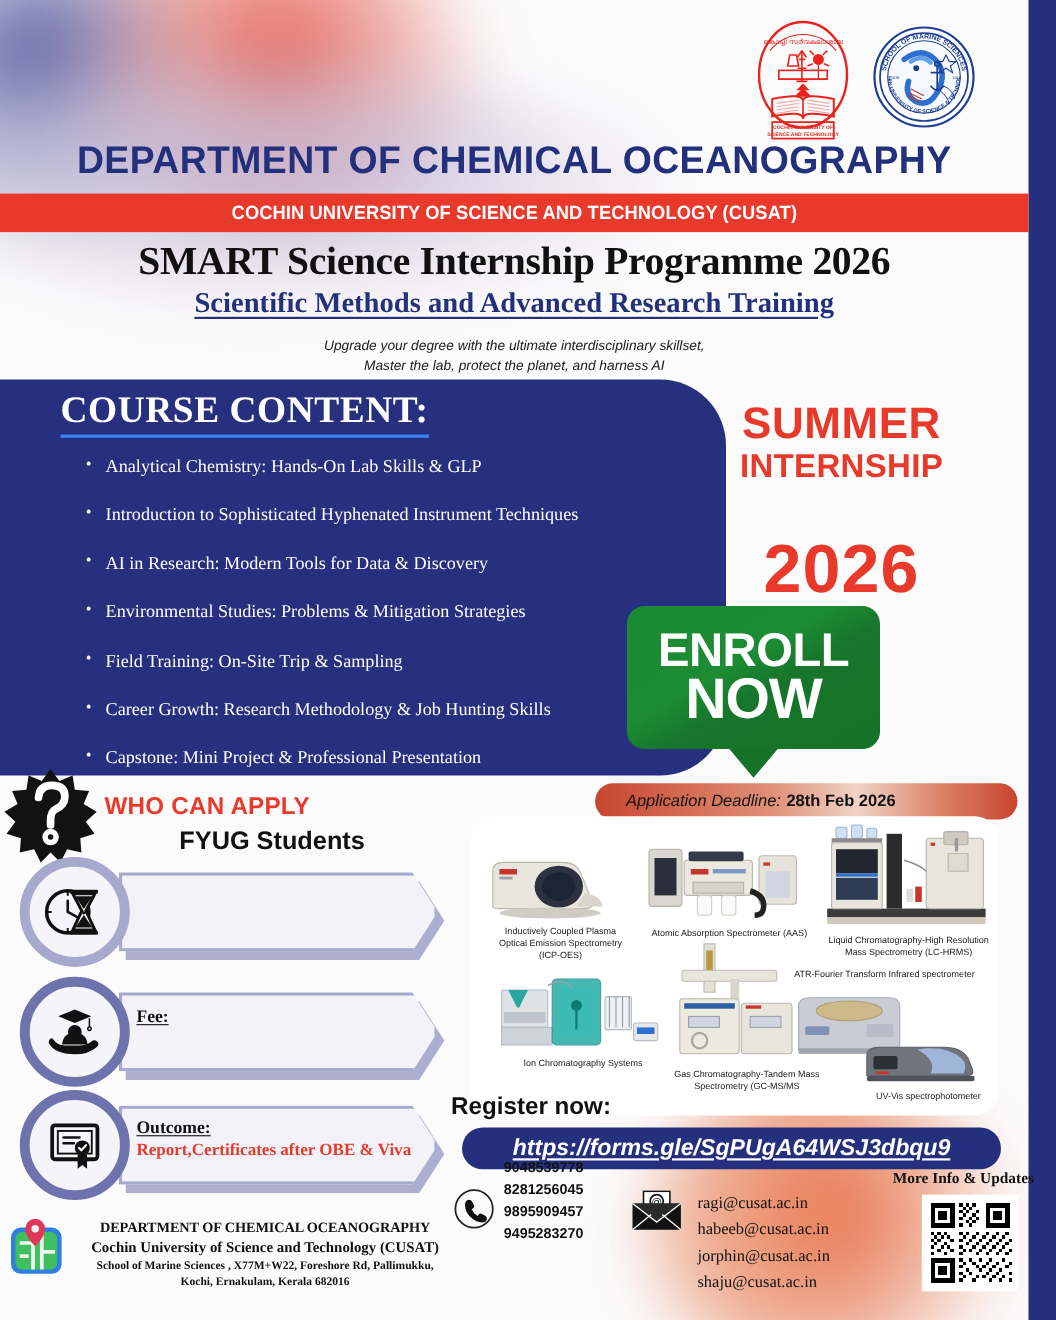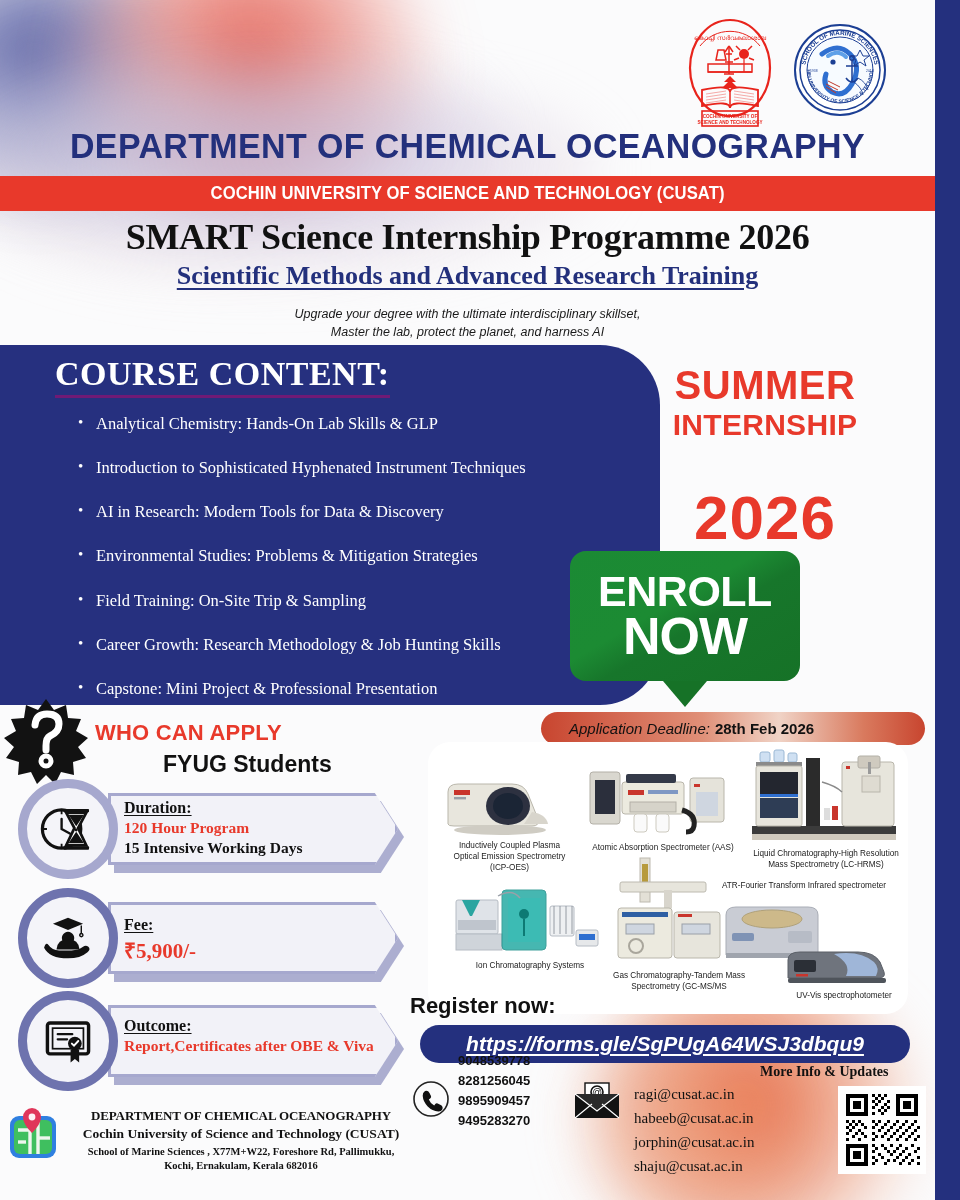--- a/index.html
+++ b/index.html
@@ -65,21 +65,21 @@
   }
 
   
   .course-panel {
     position:absolute; left:-40px; top:345px; width:700px; height:360px;
     background:#26307f; border-radius:0 60px 60px 0;
   }
   .course-heading {
     position:absolute; left:55px; top:355px; font-size:34px; font-weight:bold; color:#fff;
     font-family:"Liberation Serif", serif; letter-spacing:.5px;
-    border-bottom:3px solid #701a75; padding-bottom:2px;
+    border-bottom:3px solid #3b82f6; padding-bottom:2px;
   }
   .course-list { position:absolute; left:78px; top:415px; width:560px; }
   .course-list li {
     list-style:none; color:#fff; font-size:16.5px; line-height:1.1;
     font-family:"Liberation Serif", serif; margin-bottom:26px; position:relative; padding-left:18px;
   }
   .course-list li::before { content:"•"; position:absolute; left:0; top:-1px; font-size:15px; }
 
   
   .si-summer { position:absolute; left:620px; top:363px; width:290px; text-align:center;
@@ -169,21 +169,21 @@
   .addr .a3 { font-size:10.5px; font-weight:bold; margin-top:3px; line-height:1.35; }
 
   .phone-icon { position:absolute; left:412px; top:1080px; width:38px; height:38px; }
   .phones { position:absolute; left:458px; top:1051px; font-family:"Liberation Sans", sans-serif;
     font-size:13px; font-weight:bold; color:#111; line-height:1.55; }
 
   .mail-icon { position:absolute; left:572px; top:1082px; width:50px; height:38px; }
   .emails { position:absolute; left:634px; top:1082px; font-family:"Liberation Serif", serif;
     font-size:15px; color:#111; line-height:1.6; }
 
-  .more-info { position:absolute; left:760px; top:1064px; width:180px; text-align:left;
+  .more-info { position:absolute; left:760px; top:1064px; width:180px; text-align:right;
     font-family:"Liberation Serif", serif; font-size:14px; font-weight:bold; color:#111; }
   .qr { position:absolute; left:838px; top:1086px; width:88px; height:88px; background:#fff; padding:4px; }
 </style>
 </head>
 <body>
 
 <div id="poster">
 
   <div class="blob blob-blue-1"></div>
   <div class="blob blob-red-1"></div>
@@ -304,25 +304,20 @@
       <path d="M33 28 Q34 17 45 17 Q57 17 57 27 Q57 35 48 39 Q44 41 44 49 L44 53" fill="none" stroke="#fff" stroke-width="7" stroke-linecap="round"></path>
       <circle cx="44" cy="64" r="5" fill="none" stroke="#fff" stroke-width="5"></circle>
     </svg>
   </div>
   <div class="who-title">WHO CAN APPLY</div>
   <div class="fyug">FYUG Students</div>
 
   <div class="info-card" style="top:793px;">
     <div class="card-shadow"></div>
     <div class="card-body"></div>
-    <div class="card-text">
-      <div class="t1">Duration: </div>
-      <div class="t2">120 Hour Program</div>
-      <div class="t3">15 Intensive Working Days</div>
-    </div>
     <div class="card-icon">
       <svg viewBox="0 0 70 70" width="64" height="64">
         <circle cx="28" cy="35" r="21" fill="none" stroke="#111" stroke-width="3.5"></circle>
         <g stroke="#111" stroke-width="2">
           <path d="M28 15 L28 19 M28 51 L28 55 M8 35 L12 35 M44 35 L48 35"></path>
           <path d="M28 35 L28 24 M28 35 L37 40" stroke-width="2.6" stroke-linecap="round"></path>
         </g>
         <g fill="#111">
           <rect x="30" y="13" width="28" height="3.6" rx="1"></rect>
           <rect x="30" y="54" width="28" height="3.6" rx="1"></rect>
@@ -333,21 +328,20 @@
         </g>
       </svg>
     </div>
   </div>
 
   <div class="info-card" style="top:902px;">
     <div class="card-shadow"></div>
     <div class="card-body"></div>
     <div class="card-text" style="top:14px;">
       <div class="t1">Fee:</div>
-      <div class="t2" style="font-size:21px;">₹5,900/-</div>
     </div>
     <div class="card-icon dark">
       <svg viewBox="0 0 70 70" width="62" height="62">
         <g fill="#111">
           <path d="M35 12 L52 19 L35 26 L18 19 Z"></path>
           <path d="M50 21 L50 30 M50 30 a1.8 1.8 0 1 0 .1 0" stroke="#111" stroke-width="1.6" fill="none"></path>
           <path d="M35 28 a7 7 0 1 0 .1 0"></path>
           <path d="M22 48 q1-12 13-12 q12 0 13 12 z"></path>
           <path d="M8 46 q6 12 27 12 q14 0 22-7 q4-3 1-6 q-3-2.5-6 0 q-5 4-13 4 l-14 0 q-8 0-12-6 q-3-4-5 3 z"></path>
         </g>

